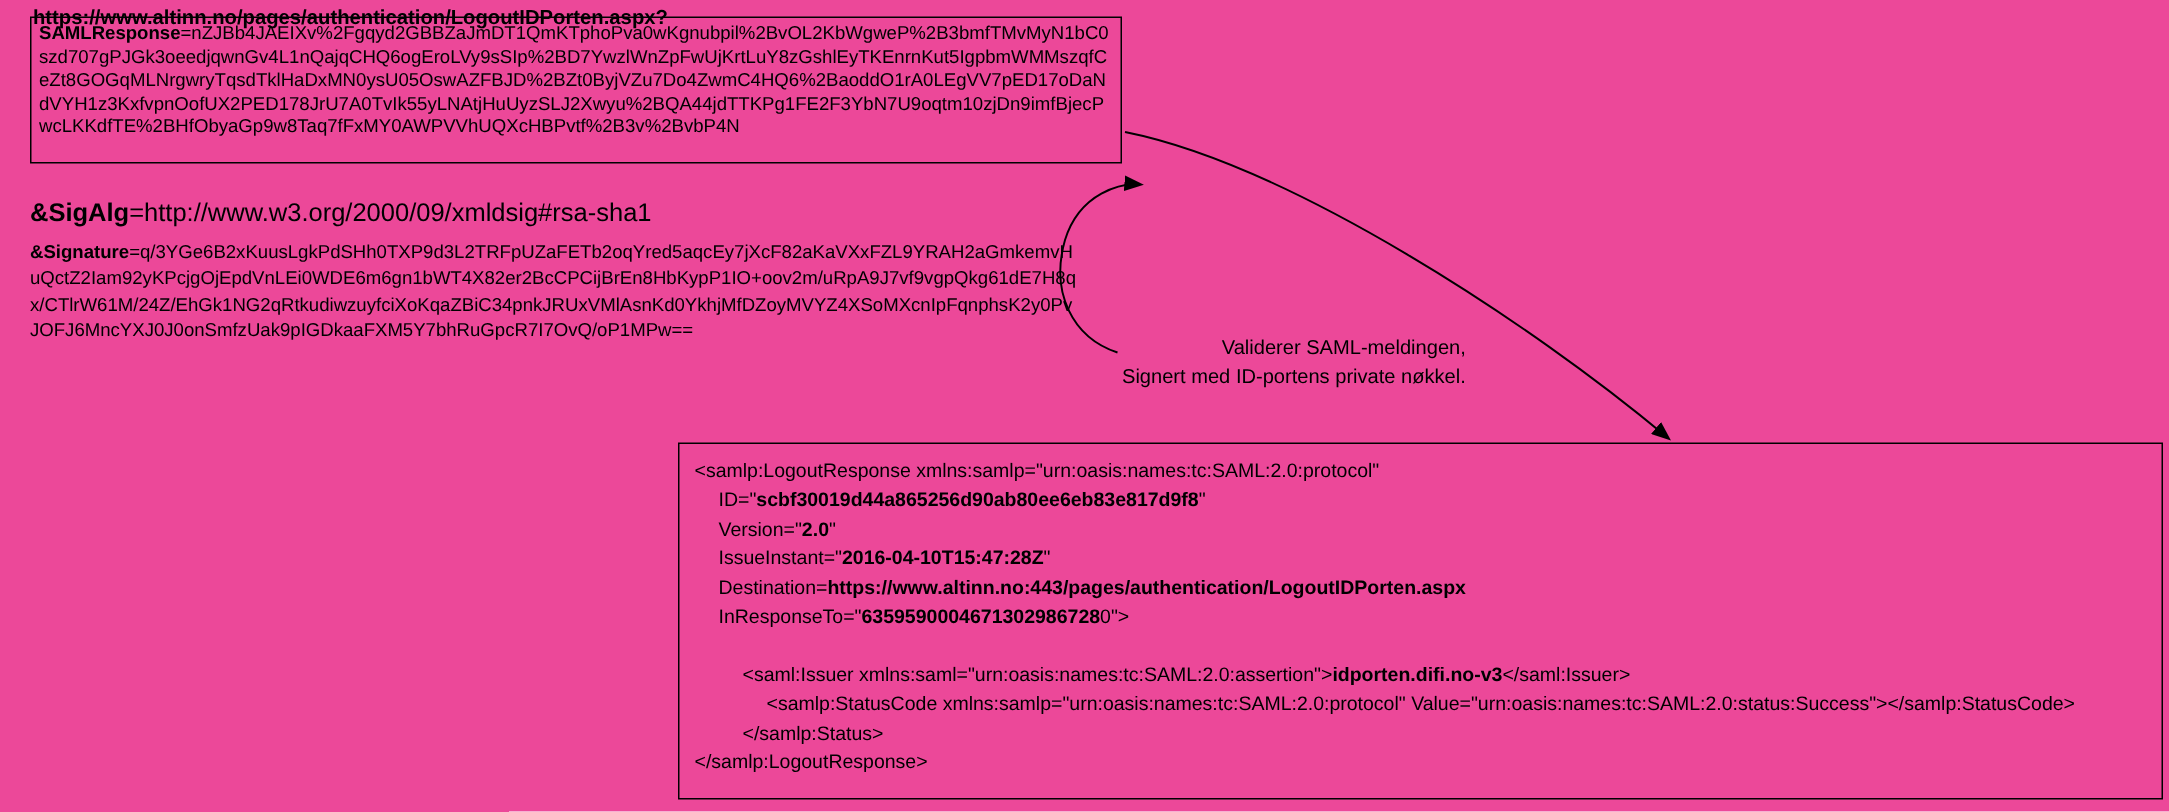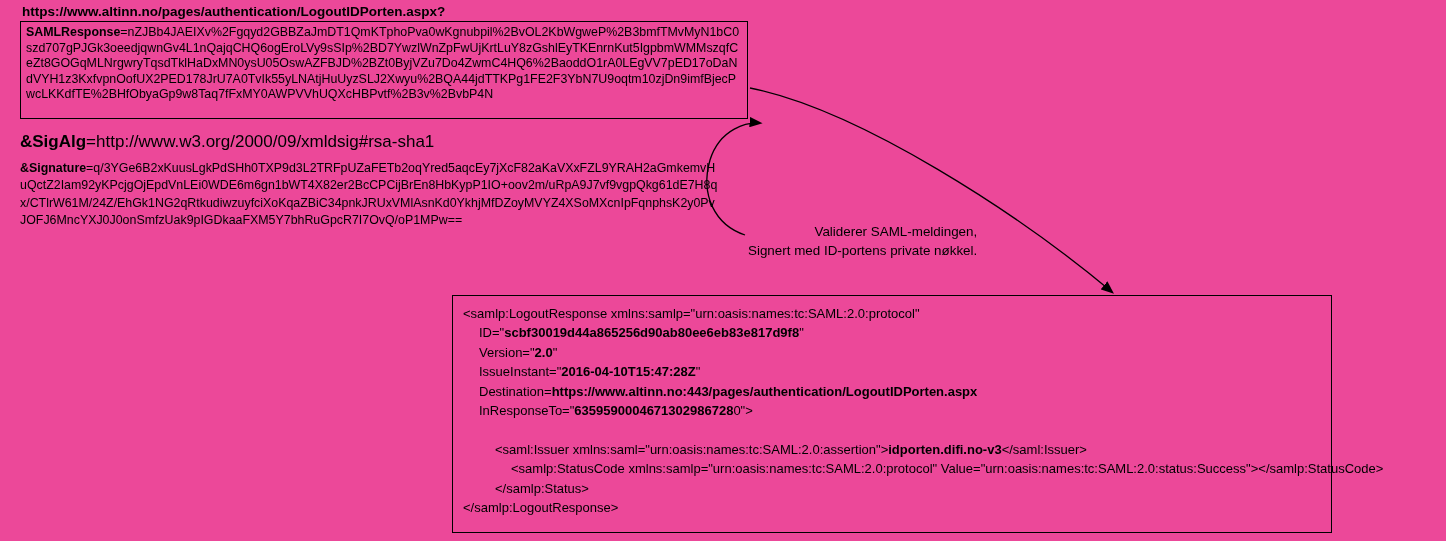--- a/index.html
+++ b/index.html
@@ -25,21 +25,21 @@
     font-size: 13.5px;
     font-weight: bold;
     white-space: nowrap;
   }
   .url-line .q {
     font-weight: bold;
   }
   .saml-box {
     position: absolute;
     left: 20px;
-    top: 21px;
+    top: 11px;
     width: 728px;
     height: 98px;
     border: 1px solid #000000;
     box-sizing: border-box;
     padding: 3px 5px 0 5px;
   }
   .wrapline {
     font-size: 12.4px;
     line-height: 15.6px;
     word-break: break-all;
@@ -69,21 +69,21 @@
     top: 222px;
     font-size: 13.4px;
     line-height: 19px;
     white-space: nowrap;
     text-align: right;
   }
   .xml-box {
     position: absolute;
     left: 452px;
     top: 295px;
-    width: 880px;
+    width: 990px;
     height: 238px;
     border: 1.6px solid #000000;
     box-sizing: border-box;
     padding: 8px 0 0 10px;
   }
   .xml-line {
     font-size: 13px;
     line-height: 19.4px;
     white-space: pre;
   }

